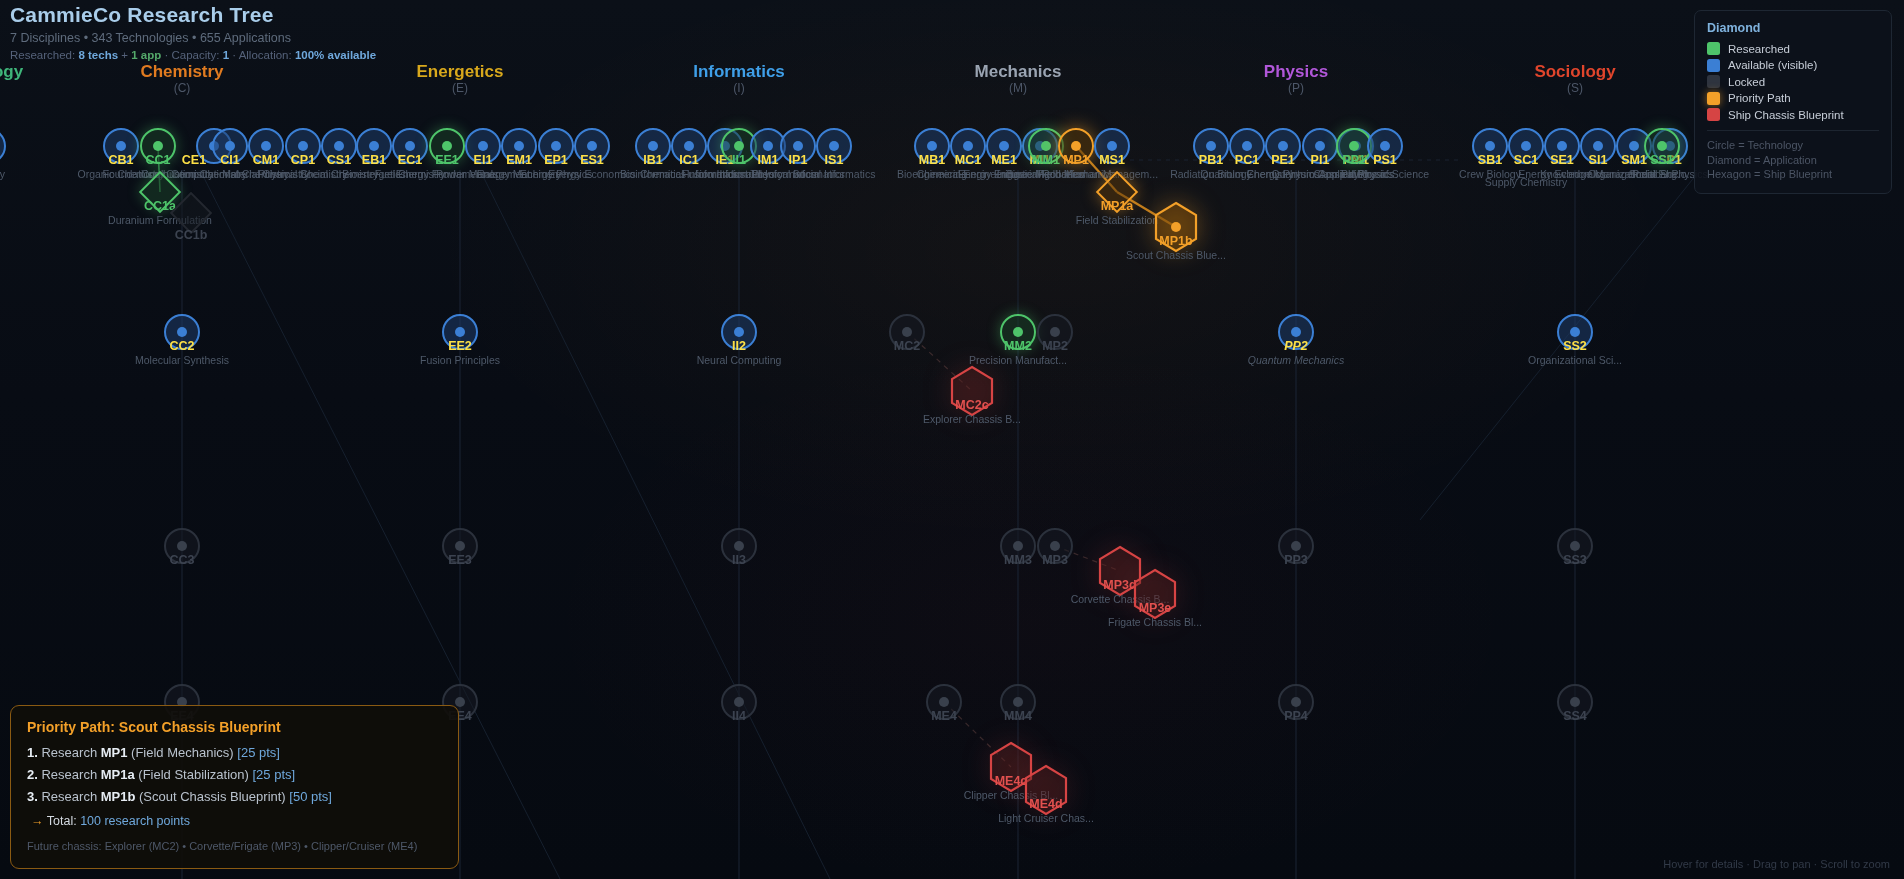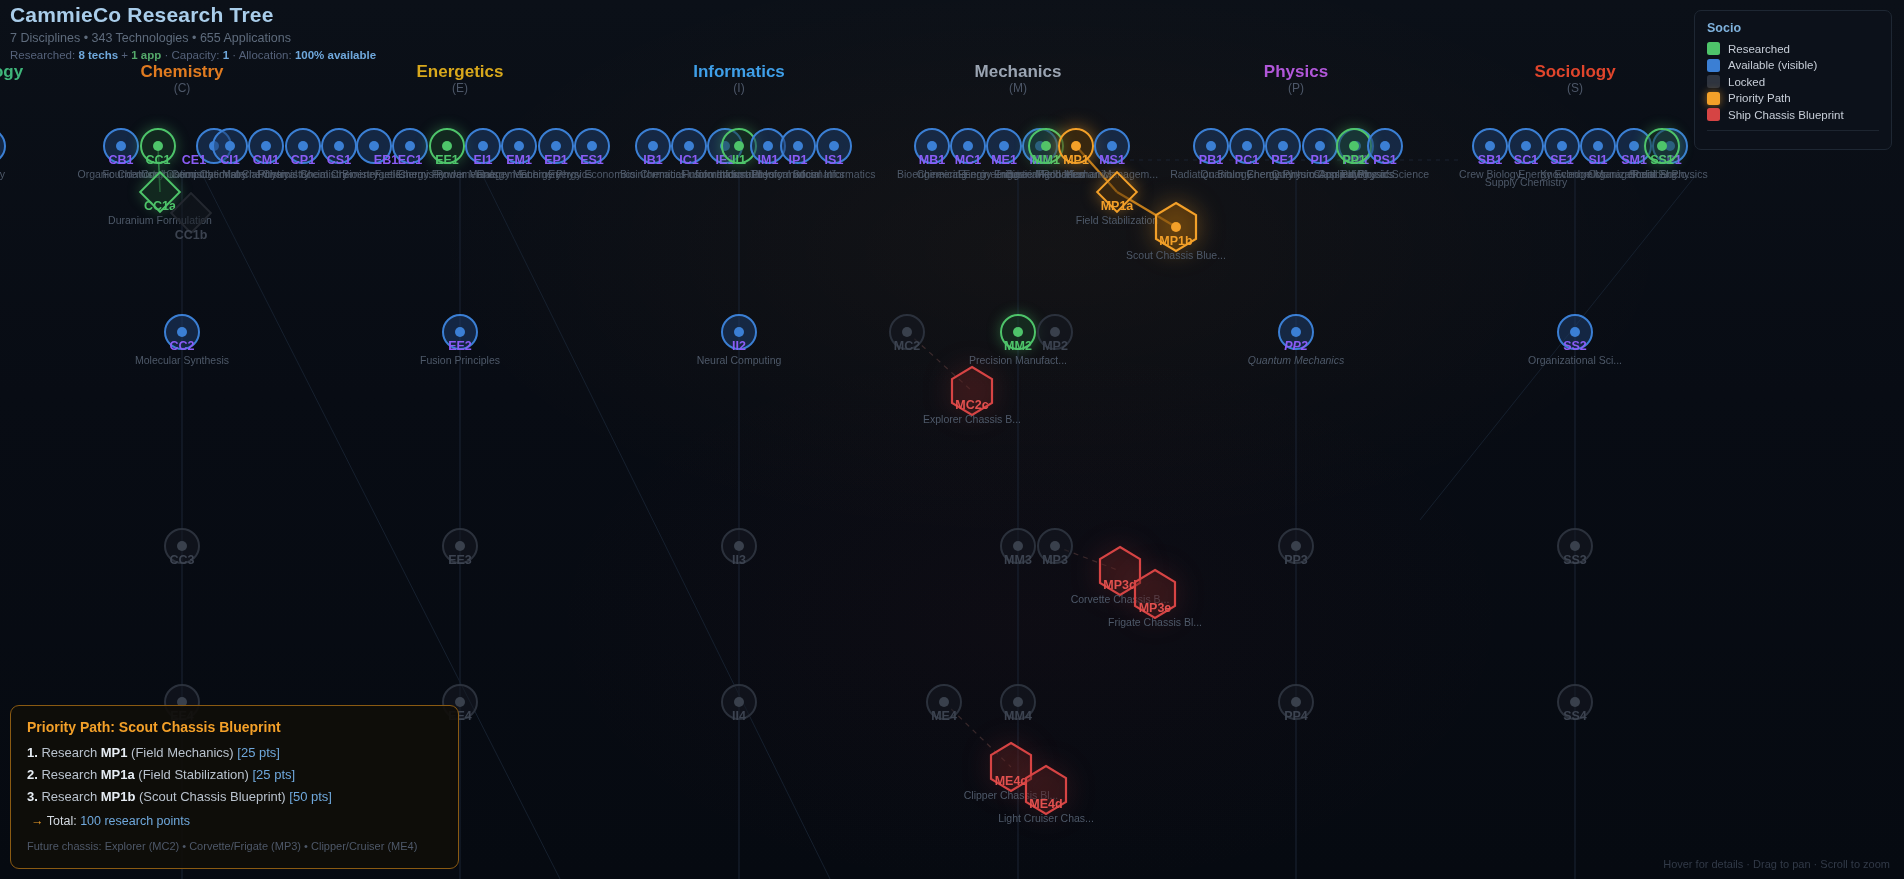--- a/index.html
+++ b/index.html
@@ -34,21 +34,21 @@
   .sublbl{position:absolute;left:50%;transform:translateX(-50%);white-space:nowrap;
        font-size:10.5px;line-height:13px;color:#4e5969;text-align:center;}
 
   
   .circ{width:36px;height:36px;border-radius:50%;box-sizing:border-box;position:relative;}
   .circ .dot{position:absolute;left:50%;top:50%;width:10px;height:10px;border-radius:50%;
              transform:translate(-50%,-50%);}
 
   .st-available .circ{border:2px solid #3b7fd4;background:rgba(30,60,105,.55);}
   .st-available .circ .dot{background:#3b7fd4;}
-  .st-available .lbl{color:#8b5cf6;}
+  .st-available .lbl{color:#fde047;}
 
   .st-researched .circ{border:2.5px solid #4ec46a;background:rgba(26,66,40,.5);
         box-shadow:0 0 14px rgba(78,196,106,.40);}
   .st-researched .circ .dot{background:#4ec46a;}
   .st-researched .lbl{color:#4ec46a;}
 
   .st-priority .circ{border:2.5px solid #f3a029;background:rgba(90,56,10,.55);
         box-shadow:0 0 18px rgba(243,160,41,.55);}
   .st-priority .circ .dot{background:#f3a029;}
   .st-priority .lbl{color:#f3a029;}
@@ -252,21 +252,21 @@
       <div class="node st-locked" style="left: 182px; top: 702px;">
         <div class="circ">
           <div class="dot"></div>
         </div>
         <div class="lbl" style="top: 25px;">EE4</div>
       </div>
       <div class="node st-available" style="left: 374px; top: 146px;">
         <div class="circ">
           <div class="dot"></div>
         </div>
-        <div class="lbl" style="top: 25px; padding-left: 24px;">EB1</div>
+        <div class="lbl" style="top: 25px;">EB1</div>
         <div class="sublbl" style="top: 40px;">Bioenergetics</div>
       </div>
       <div class="node st-available" style="left: 410px; top: 146px;">
         <div class="circ">
           <div class="dot"></div>
         </div>
         <div class="lbl" style="top: 25px;">EC1</div>
         <div class="sublbl" style="top: 40px;">Fuel Chemistry</div>
       </div>
       <div class="node st-researched" style="left: 447px; top: 146px;">
@@ -693,21 +693,21 @@
     <span>·</span>
     <span>Capacity:</span>
     <b>1</b>
     <span>·</span>
     <span>Allocation:</span>
     <b>100% available</b>
   </div>
 </div>
 
 <div class="legend">
-  <div class="t">Socio</div>
+  <div class="t">Diamond</div>
   <div id="legend-rows">
       <div class="row">
         <div class="sw" style="background: rgb(78, 196, 106);"></div>
         <span>Researched</span>
       </div>
       <div class="row">
         <div class="sw" style="background: rgb(59, 127, 212);"></div>
         <span>Available (visible)</span>
       </div>
       <div class="row">
@@ -717,20 +717,25 @@
       <div class="row">
         <div class="sw" style="background: rgb(243, 160, 41); box-shadow: rgba(243, 160, 41, 0.6) 0px 0px 8px;"></div>
         <span>Priority Path</span>
       </div>
       <div class="row">
         <div class="sw" style="background: rgb(214, 68, 68);"></div>
         <span>Ship Chassis Blueprint</span>
       </div>
     </div>
   <hr>
+  <div class="note" id="legend-notes">
+      <div>Circle = Technology</div>
+      <div>Diamond = Application</div>
+      <div>Hexagon = Ship Blueprint</div>
+    </div>
 </div>
 
 <div class="pp">
   <div class="ttl">Priority Path: Scout Chassis Blueprint</div>
   <div id="pp-steps">
       <div class="step"><b class="n">1.</b> <span>Research</span> <b class="code">MP1</b> <span>(Field Mechanics)</span> <span class="pts">[25 pts]</span></div>
       <div class="step"><b class="n">2.</b> <span>Research</span> <b class="code">MP1a</b> <span>(Field Stabilization)</span> <span class="pts">[25 pts]</span></div>
       <div class="step"><b class="n">3.</b> <span>Research</span> <b class="code">MP1b</b> <span>(Scout Chassis Blueprint)</span> <span class="pts">[50 pts]</span></div>
     </div>
   <div class="tot">

